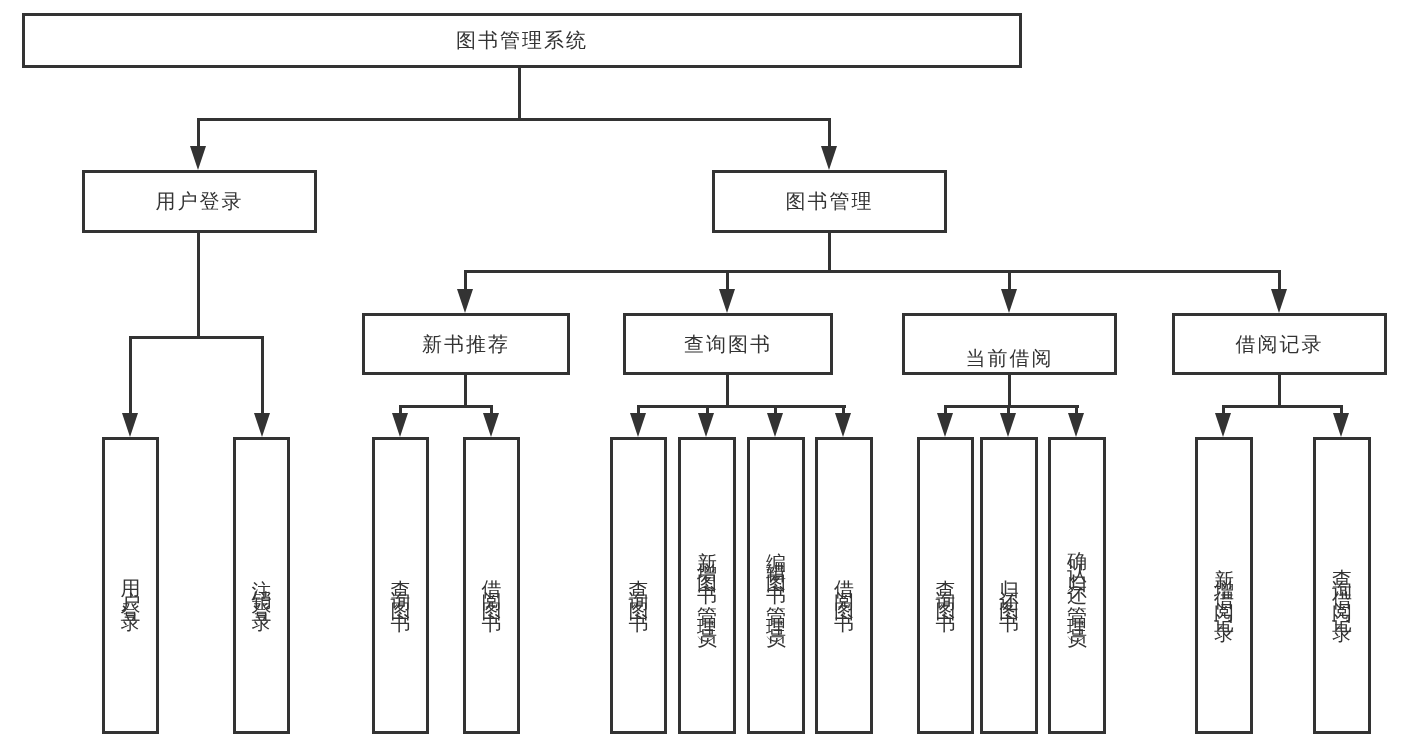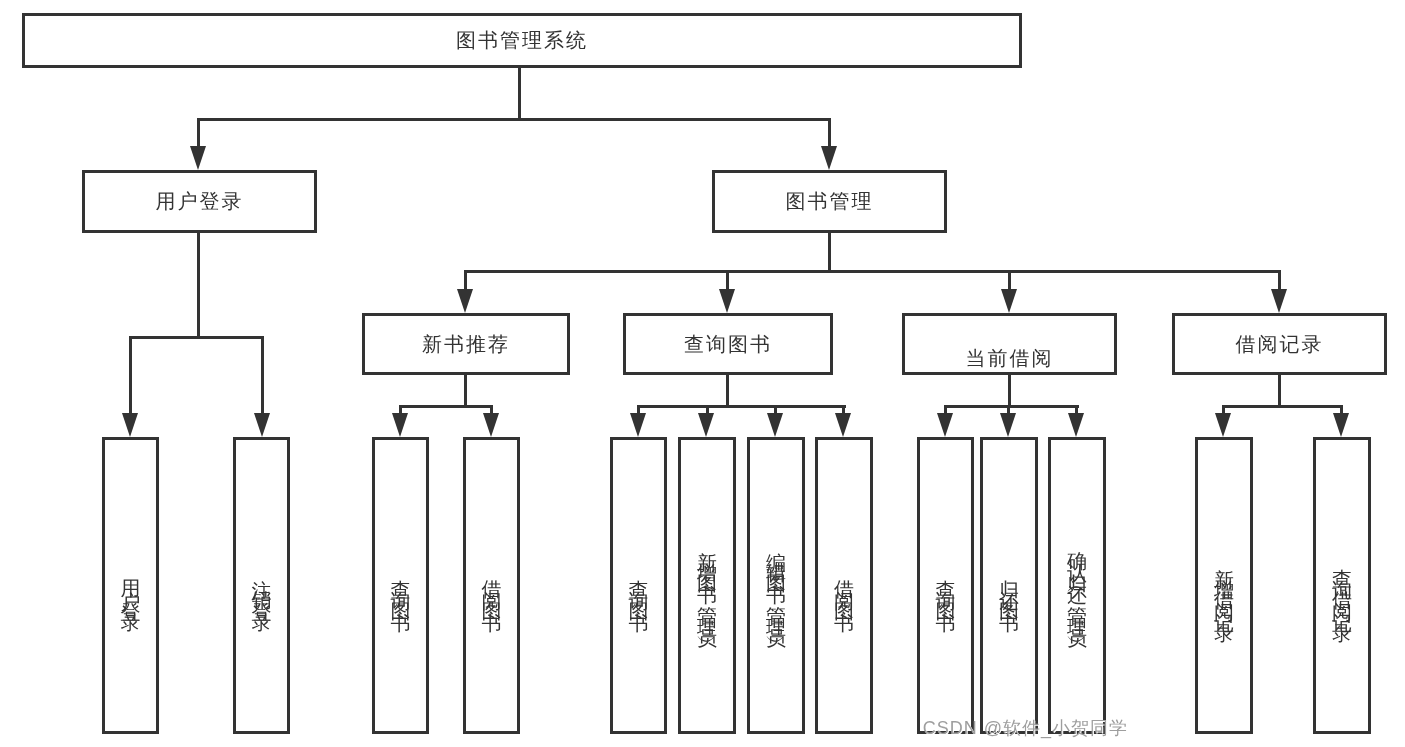--- a/index.html
+++ b/index.html
@@ -175,15 +175,14 @@
     <span>确认归还（管理员）</span>
   </div>
 
   <div class="box leaf" style="left:1195px;top:437px;width:58px;height:297px;">
     <span>新增借阅记录</span>
   </div>
   <div class="box leaf" style="left:1313px;top:437px;width:58px;height:297px;">
     <span>查询借阅记录</span>
   </div>
 
-  <div class="watermark">CSDN @软件_小贺同学</div>
 
 </div>
 
 </body></html>

